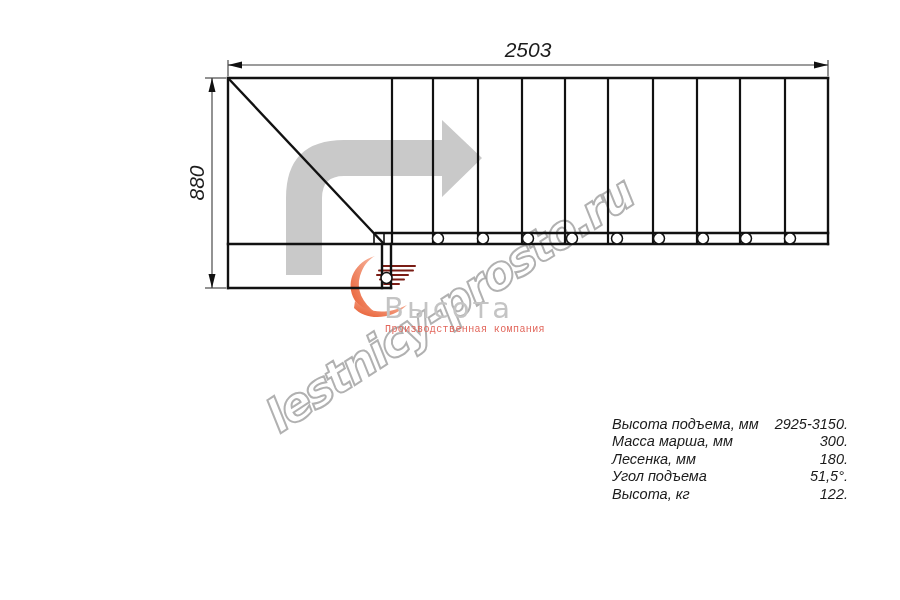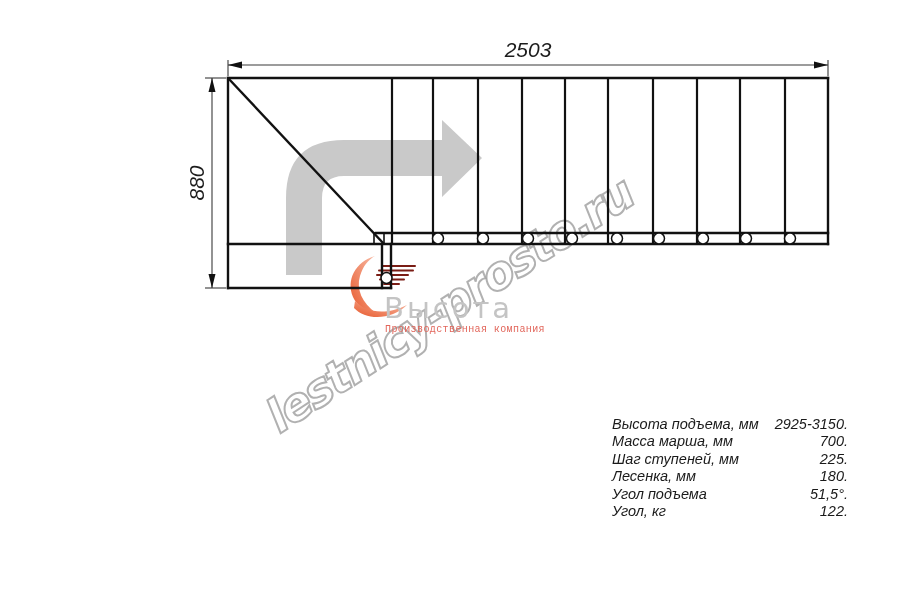--- a/index.html
+++ b/index.html
@@ -145,33 +145,29 @@
     <text class="dim-text" x="197" y="190" text-anchor="middle" transform="rotate(-90 197 183)">880</text>
   </svg>
 
   <div class="specs">
     <div class="spec-row">
       <span class="spec-label">Высота подъема, мм</span>
       <span class="spec-value">2925-3150.</span>
     </div>
     <div class="spec-row">
       <span class="spec-label">Масса марша, мм</span>
-      <span class="spec-value">700.</span>
-    </div>
-    <div class="spec-row">
-      <span class="spec-label">Шаг ступеней, мм</span>
-      <span class="spec-value">225.</span>
+      <span class="spec-value">300.</span>
     </div>
     <div class="spec-row">
       <span class="spec-label">Лесенка, мм</span>
       <span class="spec-value">180.</span>
     </div>
     <div class="spec-row">
       <span class="spec-label">Угол подъема</span>
       <span class="spec-value">51,5°.</span>
     </div>
     <div class="spec-row">
-      <span class="spec-label">Угол, кг</span>
+      <span class="spec-label">Высота, кг</span>
       <span class="spec-value">122.</span>
     </div>
   </div>
 
 </div>
 
 </body></html>

